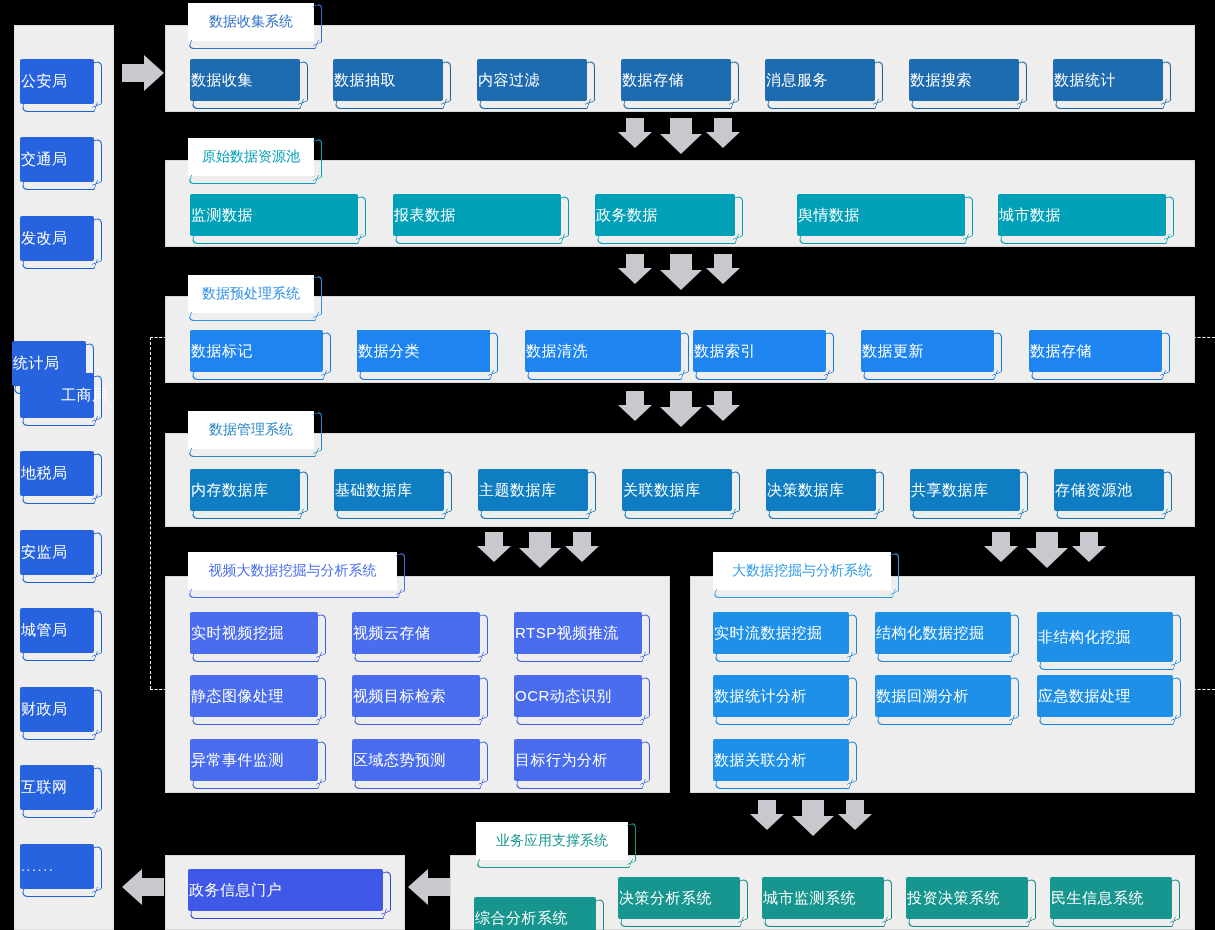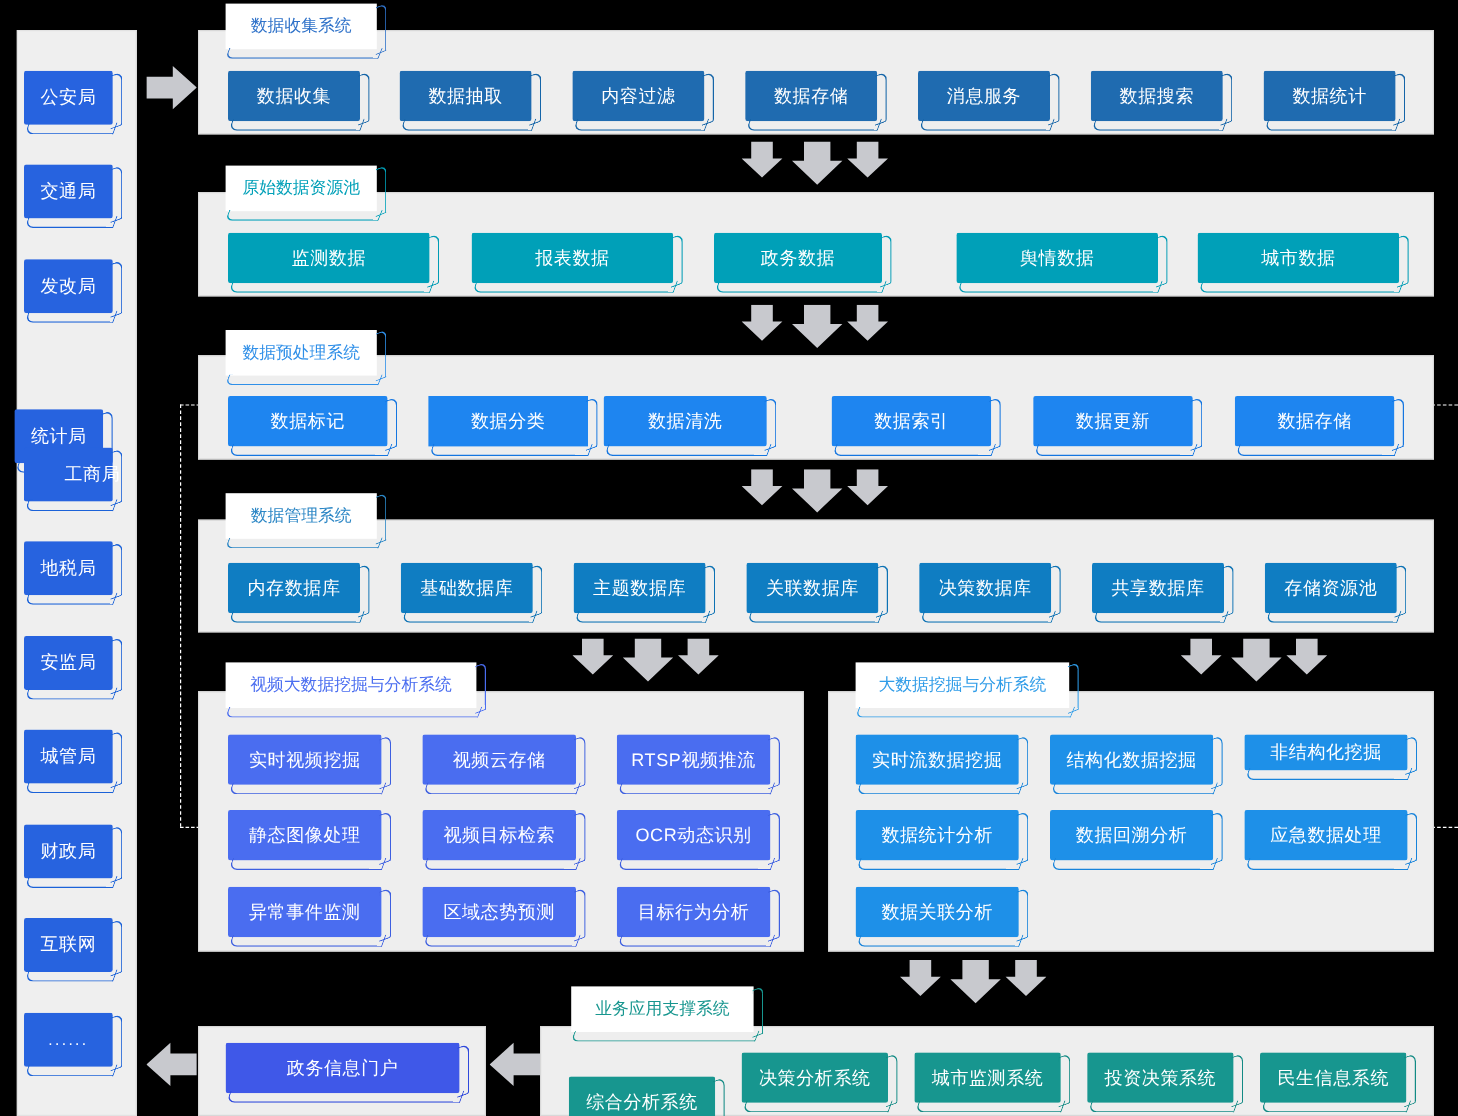--- a/index.html
+++ b/index.html
@@ -11,21 +11,21 @@
   #stage{
     position:relative;
     width:1215px; height:930px;
     background:#000;
     overflow:hidden;
   }
 
   
   .box{
     position:absolute;
-    display:flex; align-items:center; justify-content:center;
+    display:flex; align-items:center; 
     color:#fff;
     font-size:15px;
     letter-spacing:.5px;
     white-space:nowrap;
     border:1px solid rgba(255,255,255,.0);
   }
   
   .box::after{
     content:"";
     position:absolute;
@@ -282,21 +282,21 @@
   <div class="box" style="left:998px; top:194px; width:168px; height:42px; background:#00a0b8; --edge:#009cb5; border-radius:2px;">
     <span>城市数据</span>
     </div>
 
   <div class="box" style="left:190px; top:330px; width:133px; height:42px; background:#1e85f0; --edge:#1576e0; border-radius:2px;">
     <span>数据标记</span>
     </div>
   <div class="box" style="left:357px; top:330px; width:133px; height:42px; background:#1e85f0; --edge:#1576e0; border-radius:0;">
     <span>数据分类</span>
     </div>
-  <div class="box" style="left:503px; top:330px; width:136px; height:42px; background:#1e85f0; --edge:#1576e0; border-radius:2px;">
+  <div class="box" style="left:525px; top:330px; width:156px; height:42px; background:#1e85f0; --edge:#1576e0; border-radius:2px;">
     <span>数据清洗</span>
     </div>
   <div class="box" style="left:693px; top:330px; width:133px; height:42px; background:#1e85f0; --edge:#1576e0; border-radius:2px;">
     <span>数据索引</span>
     </div>
   <div class="box" style="left:861px; top:330px; width:133px; height:42px; background:#1e85f0; --edge:#1576e0; border-radius:2px;">
     <span>数据更新</span>
     </div>
   <div class="box" style="left:1029px; top:330px; width:133px; height:42px; background:#1e85f0; --edge:#1576e0; border-radius:2px;">
     <span>数据存储</span>
@@ -353,21 +353,21 @@
   <div class="box" style="left:514px; top:739px; width:128px; height:42px; background:#4a6df0; --edge:#3d5fe0; border-radius:2px;">
     <span>目标行为分析</span>
     </div>
 
   <div class="box" style="left:713px; top:612px; width:136px; height:42px; background:#1e90e8; --edge:#1783da; border-radius:2px;">
     <span>实时流数据挖掘</span>
     </div>
   <div class="box" style="left:875px; top:612px; width:136px; height:42px; background:#1e90e8; --edge:#1783da; border-radius:2px;">
     <span>结构化数据挖掘</span>
     </div>
-  <div class="box" style="left:1037px; top:612px; width:136px; height:30px; background:#1e90e8; --edge:#1783da; border-radius:2px;">
+  <div class="box" style="left:1037px; top:612px; width:136px; height:50px; background:#1e90e8; --edge:#1783da; border-radius:2px;">
     <span>非结构化挖掘</span>
     </div>
 
   <div class="box" style="left:713px; top:675px; width:136px; height:42px; background:#1e90e8; --edge:#1783da; border-radius:2px;">
     <span>数据统计分析</span>
     </div>
   <div class="box" style="left:875px; top:675px; width:136px; height:42px; background:#1e90e8; --edge:#1783da; border-radius:2px;">
     <span>数据回溯分析</span>
     </div>
   <div class="box" style="left:1037px; top:675px; width:136px; height:42px; background:#1e90e8; --edge:#1783da; border-radius:2px;">

